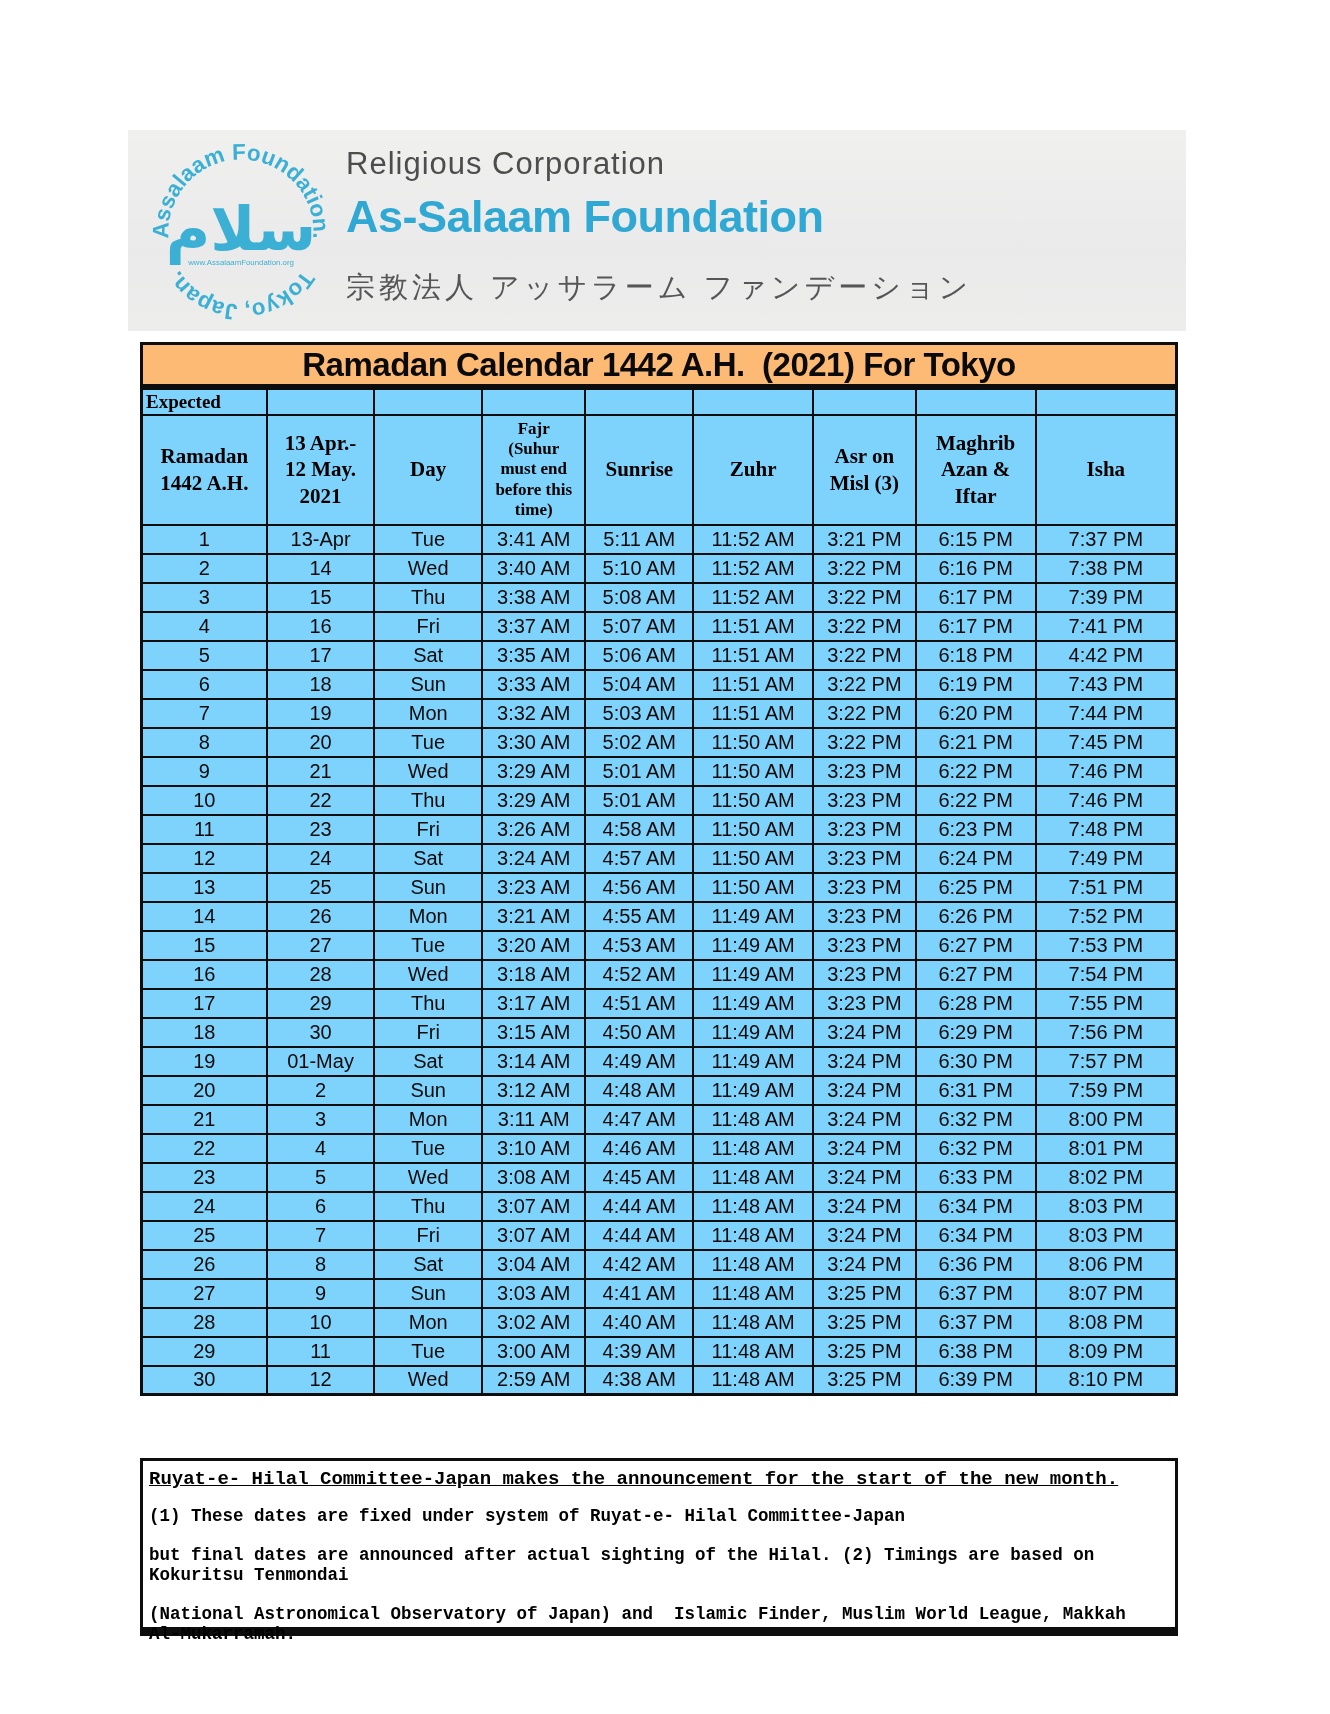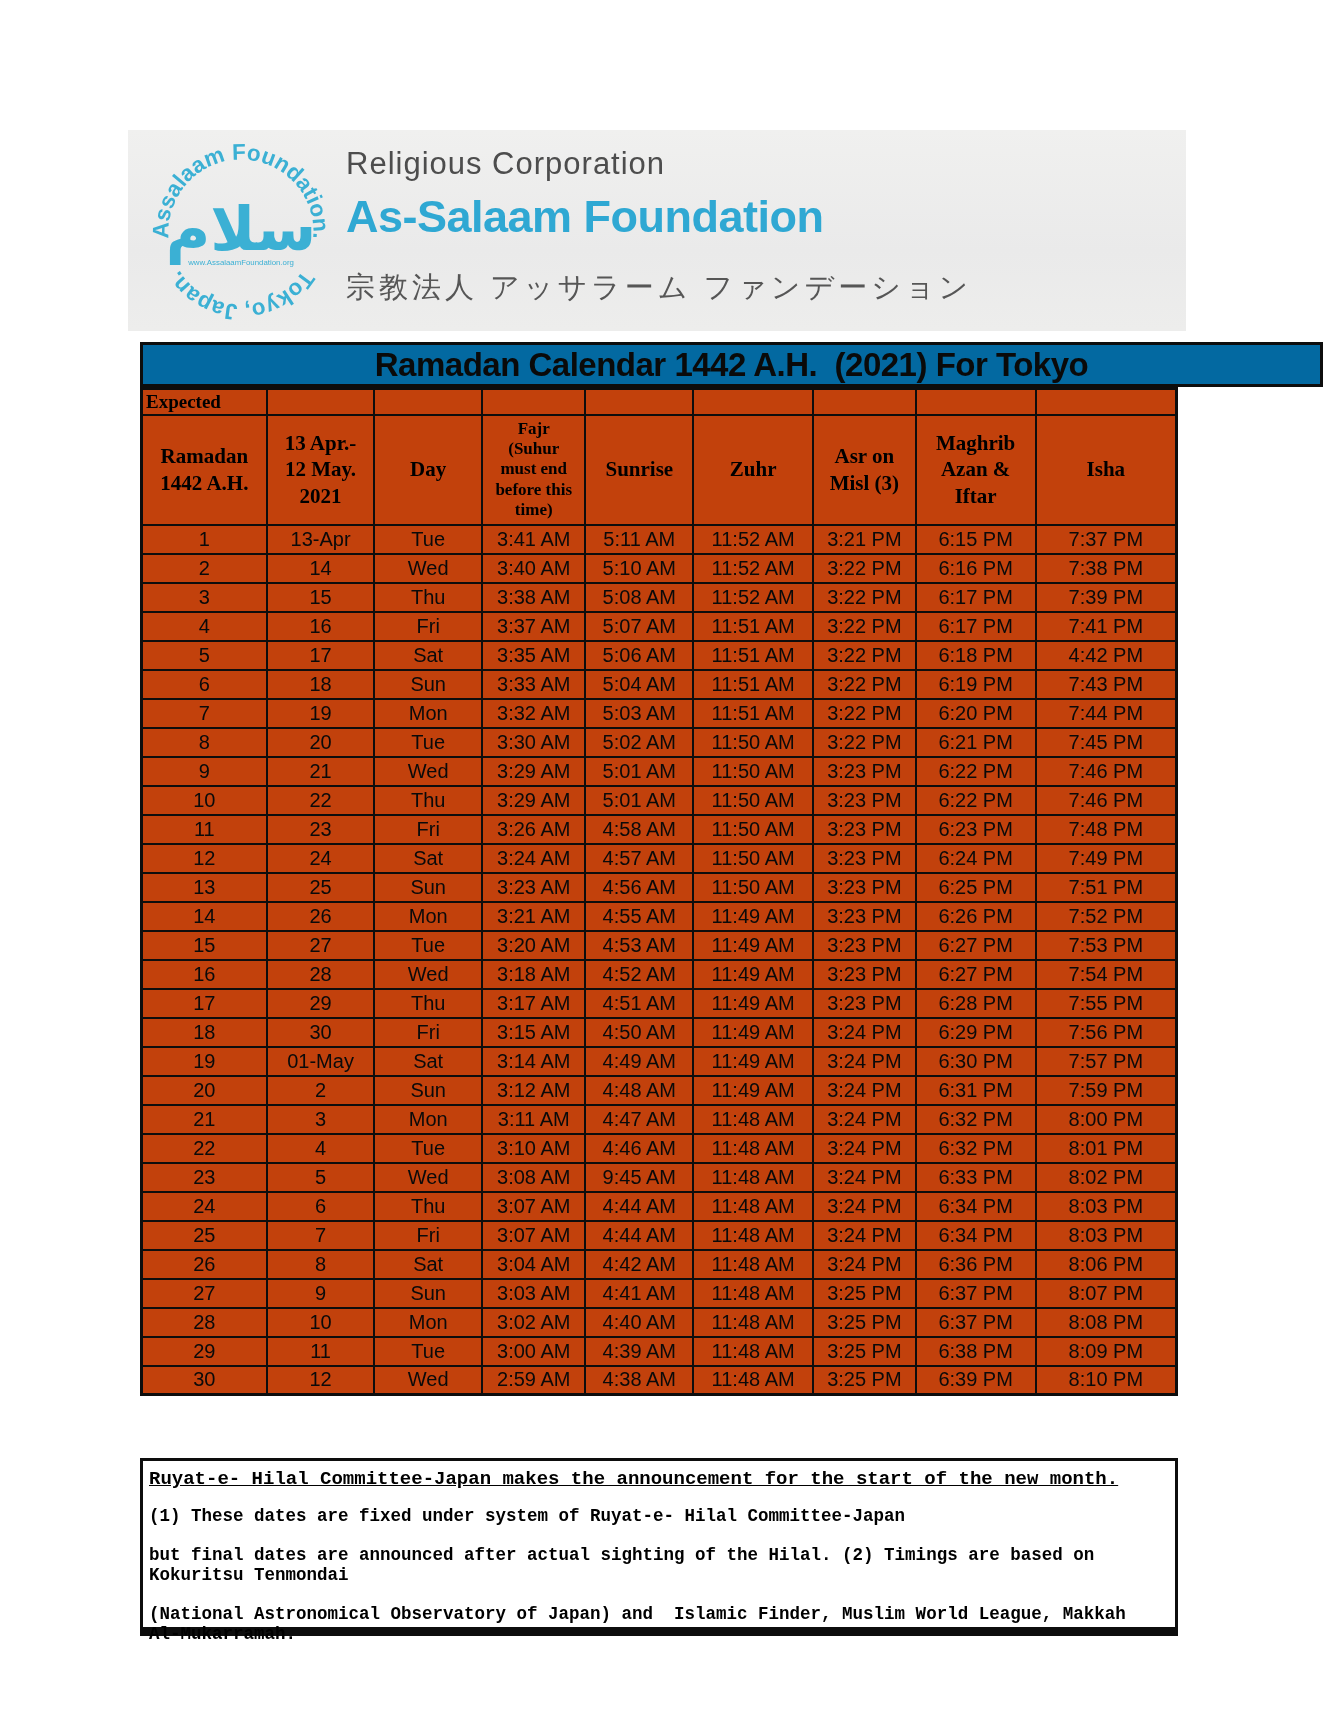--- a/index.html
+++ b/index.html
@@ -20,31 +20,31 @@
   .logo-arc { font-family:"Liberation Sans",sans-serif; font-weight:700; fill:#3bb0d4; }
   .logo-arabic { font-family:"DejaVu Sans",sans-serif; font-weight:700; fill:#3bb0d4; }
   .logo-url { font-family:"Liberation Sans",sans-serif; fill:#3bb0d4; }
   .brand-text { position:absolute; left:218px; top:16px; }
   .brand-line1 { font-size:31px; color:#4d4d4d; letter-spacing:1px; }
   .brand-line2 { font-size:45px; font-weight:700; color:#2fa8d3; margin-top:9px; letter-spacing:-0.5px; }
   .brand-line3 { font-size:29px; color:#565656; margin-top:25px; letter-spacing:4px; }
 
   
   .title-box {
-    position:absolute; left:140px; top:342px; width:1183px; height:45px;
-    border:3px solid #0d0d0d; background:#0369a1;
+    position:absolute; left:140px; top:342px; width:1038px; height:45px;
+    border:3px solid #0d0d0d; background:#fdba74;
     display:flex; align-items:center; justify-content:center;
     font-weight:700; font-size:33px; letter-spacing:-0.5px; color:#0a0a0a;
     white-space:pre;
   }
 
   
   .calendar-table {
     position:absolute; left:140px; top:387px; width:1038px;
-    border-collapse:collapse; table-layout:fixed; background:#c2410c;
+    border-collapse:collapse; table-layout:fixed; background:#7dd3fc;
   }
   .calendar-table td, .calendar-table th {
     border:2px solid #0d0d0d; text-align:center; vertical-align:middle;
     padding:0; overflow:hidden;
   }
   .calendar-table { border:3px solid #0d0d0d; }
   .expected-row td { height:26px; }
   .expected-cell {
     font-family:"Liberation Serif",serif; font-weight:700; font-size:19px;
     text-align:left !important; padding-left:3px !important;
@@ -386,21 +386,21 @@
           <td>11:48 AM</td>
           <td>3:24 PM</td>
           <td>6:32 PM</td>
           <td>8:01 PM</td>
         </tr>
         <tr>
           <td>23</td>
           <td>5</td>
           <td>Wed</td>
           <td>3:08 AM</td>
-          <td>9:45 AM</td>
+          <td>4:45 AM</td>
           <td>11:48 AM</td>
           <td>3:24 PM</td>
           <td>6:33 PM</td>
           <td>8:02 PM</td>
         </tr>
         <tr>
           <td>24</td>
           <td>6</td>
           <td>Thu</td>
           <td>3:07 AM</td>

